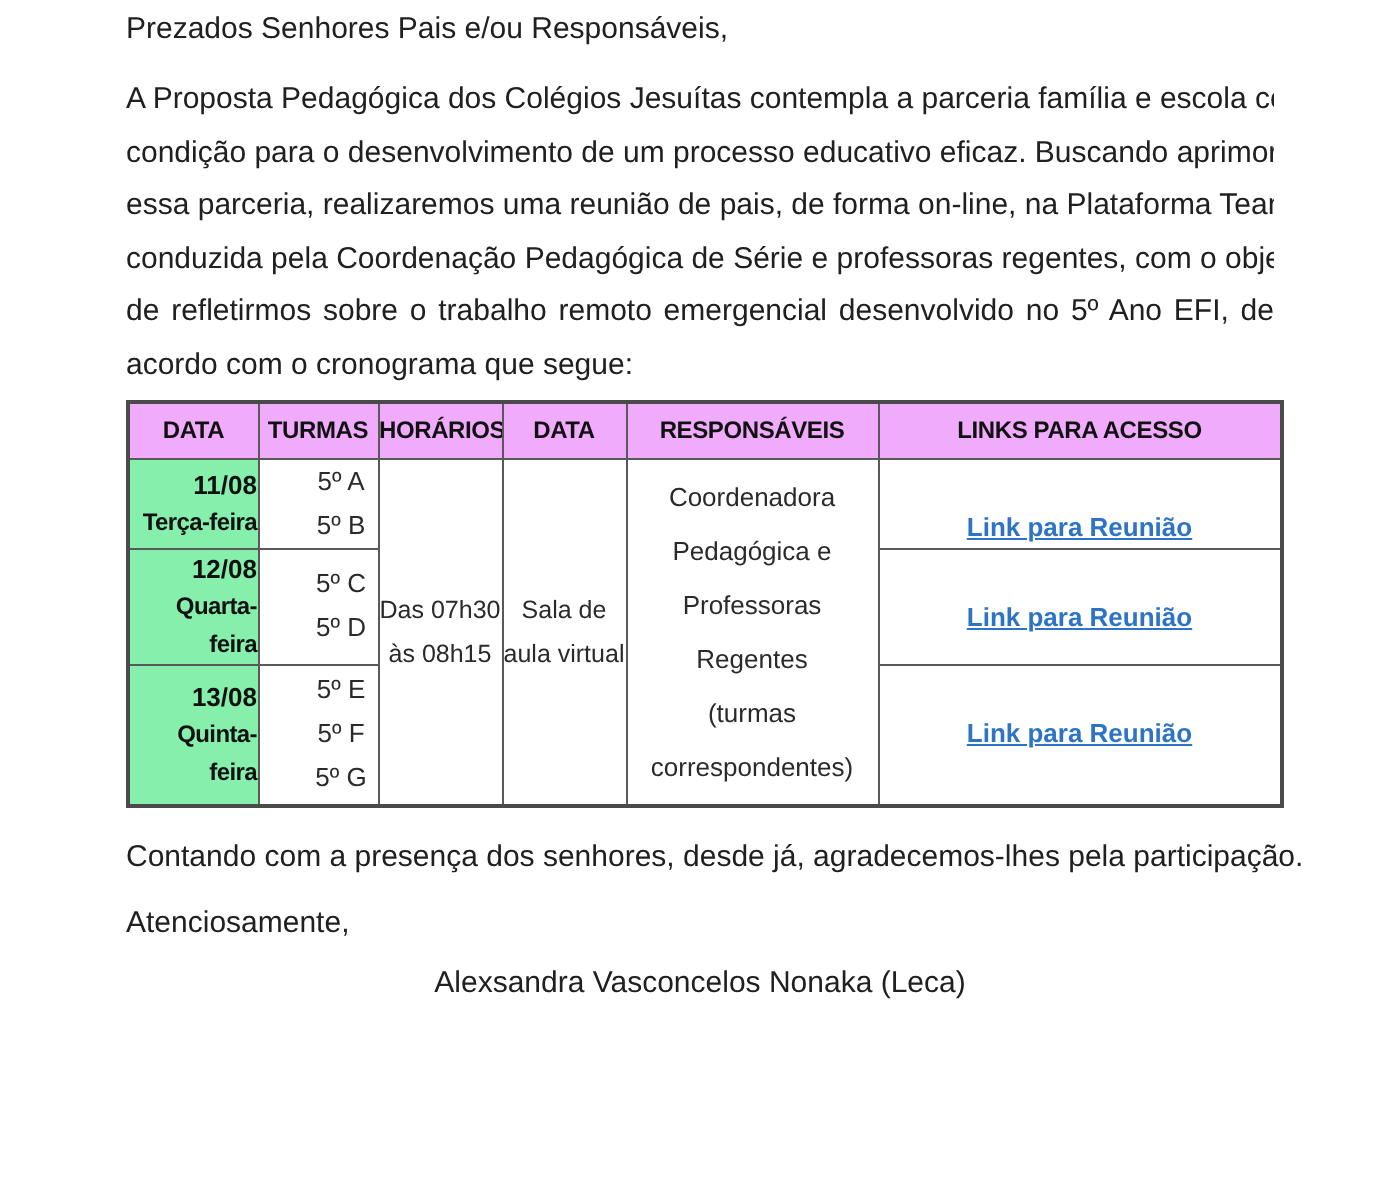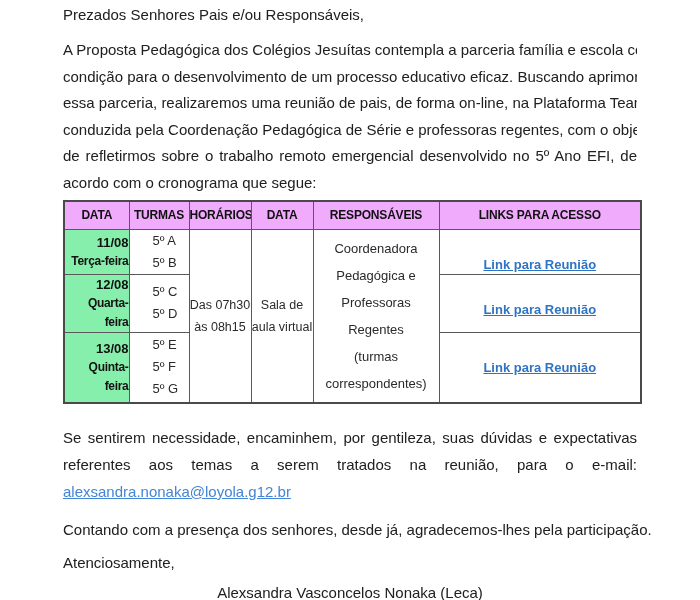--- a/index.html
+++ b/index.html
@@ -51,21 +51,21 @@
     color: #111111; white-space: nowrap;
   }
   td.date-cell {
     background: #86efac;
     text-align: right; vertical-align: middle;
     color: #111111;
   }
   .date-num { font-size: 13px; font-weight: bold; line-height: 19px; }
   .date-day { font-size: 12px; font-weight: bold; line-height: 19px; letter-spacing: -0.3px; white-space: nowrap; }
 
-  td.turmas-cell { vertical-align: middle; padding-left: 23px; }
+  td.turmas-cell { text-align: center; vertical-align: middle; padding-left: 23px; }
   .turma-line { font-size: 13px; line-height: 22px; color: #2a2a2a; white-space: nowrap; }
 
   td.center-cell { text-align: center; vertical-align: middle; }
   .small-line { font-size: 12.5px; line-height: 22px; color: #2a2a2a; white-space: nowrap; }
   .resp-line { font-size: 13px; line-height: 27px; color: #2a2a2a; white-space: nowrap; }
 
   td.link-cell { text-align: center; vertical-align: top; padding-top: 25px; }
   a.table-link {
     font-size: 13px; font-weight: 600;
     color: #2e74c5; text-decoration: underline;
@@ -172,27 +172,20 @@
         <div class="turma-line">5º F</div>
         <div class="turma-line">5º G</div>
       </td>
       <td class="link-cell">
         <a class="table-link">Link para Reunião</a>
       </td>
     </tr>
   </tbody>
     </table>
 
-  <div class="para-follow">
-    <div class="jline">Se sentirem necessidade, encaminhem, por gentileza, suas dúvidas e expectativas</div>
-    <div class="jline">referentes aos temas a serem tratados na reunião, para o e-mail:</div>
-    <div class="email-line">
-      <a class="email-link">alexsandra.nonaka@loyola.g12.br</a>
-    </div>
-  </div>
 
   <div class="closing">Contando com a presença dos senhores, desde já, agradecemos-lhes pela participação.</div>
 
   <div class="signoff">Atenciosamente,</div>
 
   <div class="signature">Alexsandra Vasconcelos Nonaka (Leca)</div>
 
 </div>
 
 </body></html>

